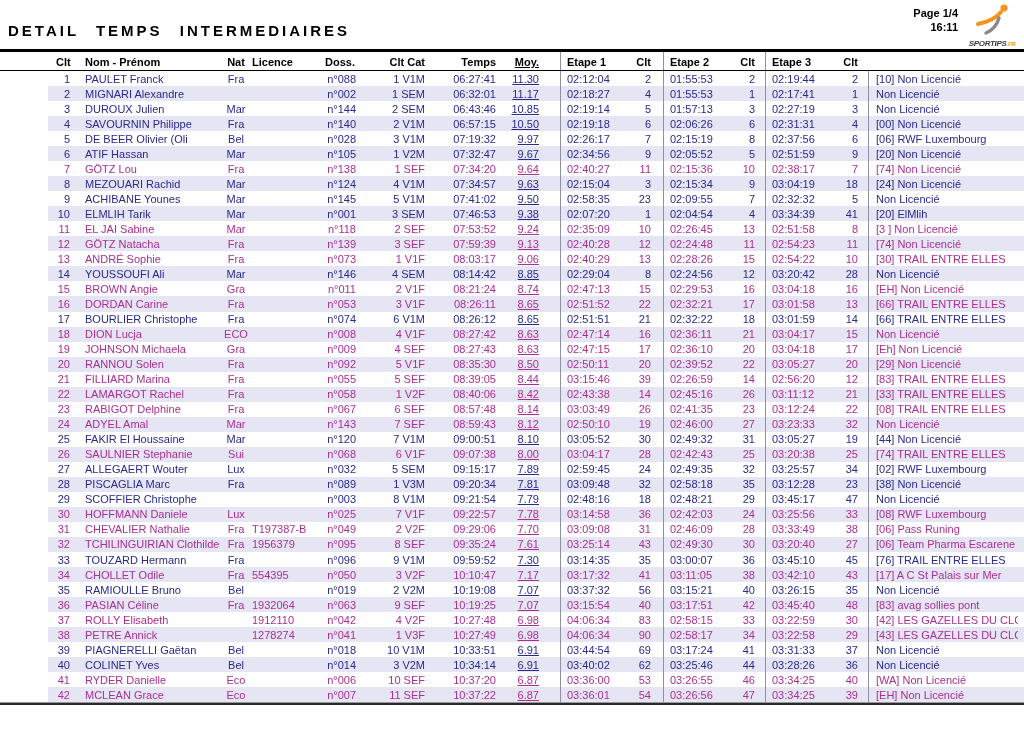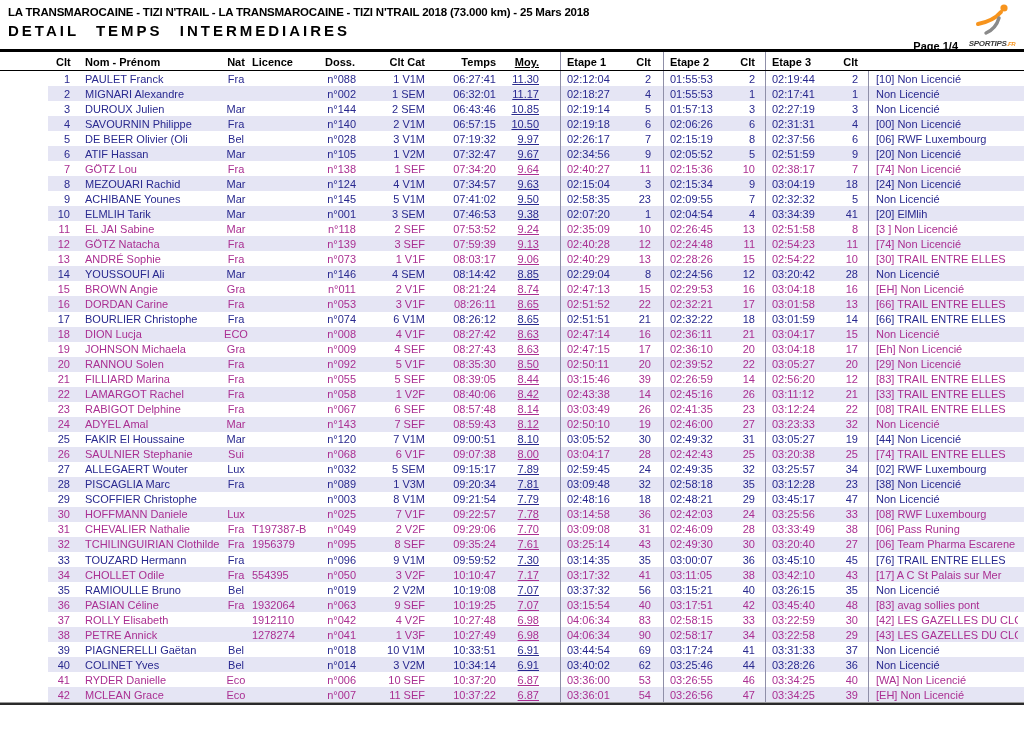--- a/index.html
+++ b/index.html
@@ -20,21 +20,21 @@
     position:absolute;left:8px;top:6px;font-size:11.5px;font-weight:bold;color:#000;
     letter-spacing:-0.2px;white-space:nowrap;
   }
   .doc-subtitle{
     position:absolute;left:8px;top:22px;font-size:15px;font-weight:bold;color:#000;
     letter-spacing:3px;word-spacing:10px;white-space:nowrap;
   }
   .doc-meta{
     position:absolute;right:66px;top:6px;text-align:right;font-size:11px;font-weight:bold;color:#000;
   }
-  .doc-meta div{line-height:14px;margin-top:33px;}
+  .doc-meta div{line-height:14px;}
   .logo{position:absolute;right:4px;top:2px;width:56px;height:48px;}
   .logo-text{position:absolute;left:0;bottom:2px;width:56px;text-align:center;
     font-size:8px;font-weight:bold;font-style:italic;color:#3b3b3b;letter-spacing:-0.3px;white-space:nowrap;}
   .logo-text .fr{color:var(--orange);font-size:6px;}
   
   .rule-top{position:absolute;left:0;right:0;top:49px;height:3px;background:#000;}
   .rule-under-headers{position:absolute;left:0;right:0;top:70px;height:1px;background:#000;}
   .rule-bottom{position:absolute;left:0;right:0;top:702px;height:3px;
     border-top:1px solid #999;background:#2a2a2a;background-clip:content-box;}
   
@@ -76,21 +76,20 @@
   }
   .page-footer-right{
     position:absolute;right:8px;top:728px;font-size:11px;font-weight:bold;color:var(--navy);
   }
 </style>
 </head>
 <body>
 
 <div id="page">
 
-  <div class="doc-title">LA TRANSMAROCAINE - TIZI N'TRAIL - LA TRANSMAROCAINE - TIZI N'TRAIL 2018 (73.000 km) - 25 Mars 2018</div>
   <div class="doc-subtitle">DETAIL TEMPS INTERMEDIAIRES</div>
 
   <div class="doc-meta">
     <div>Page 1/4</div>
     <div>16:11</div>
   </div>
 
   <div class="logo">
     <svg width="56" height="48" viewBox="0 0 56 48">
       <circle cx="40" cy="6" r="3.6" fill="#f7941d"></circle>

